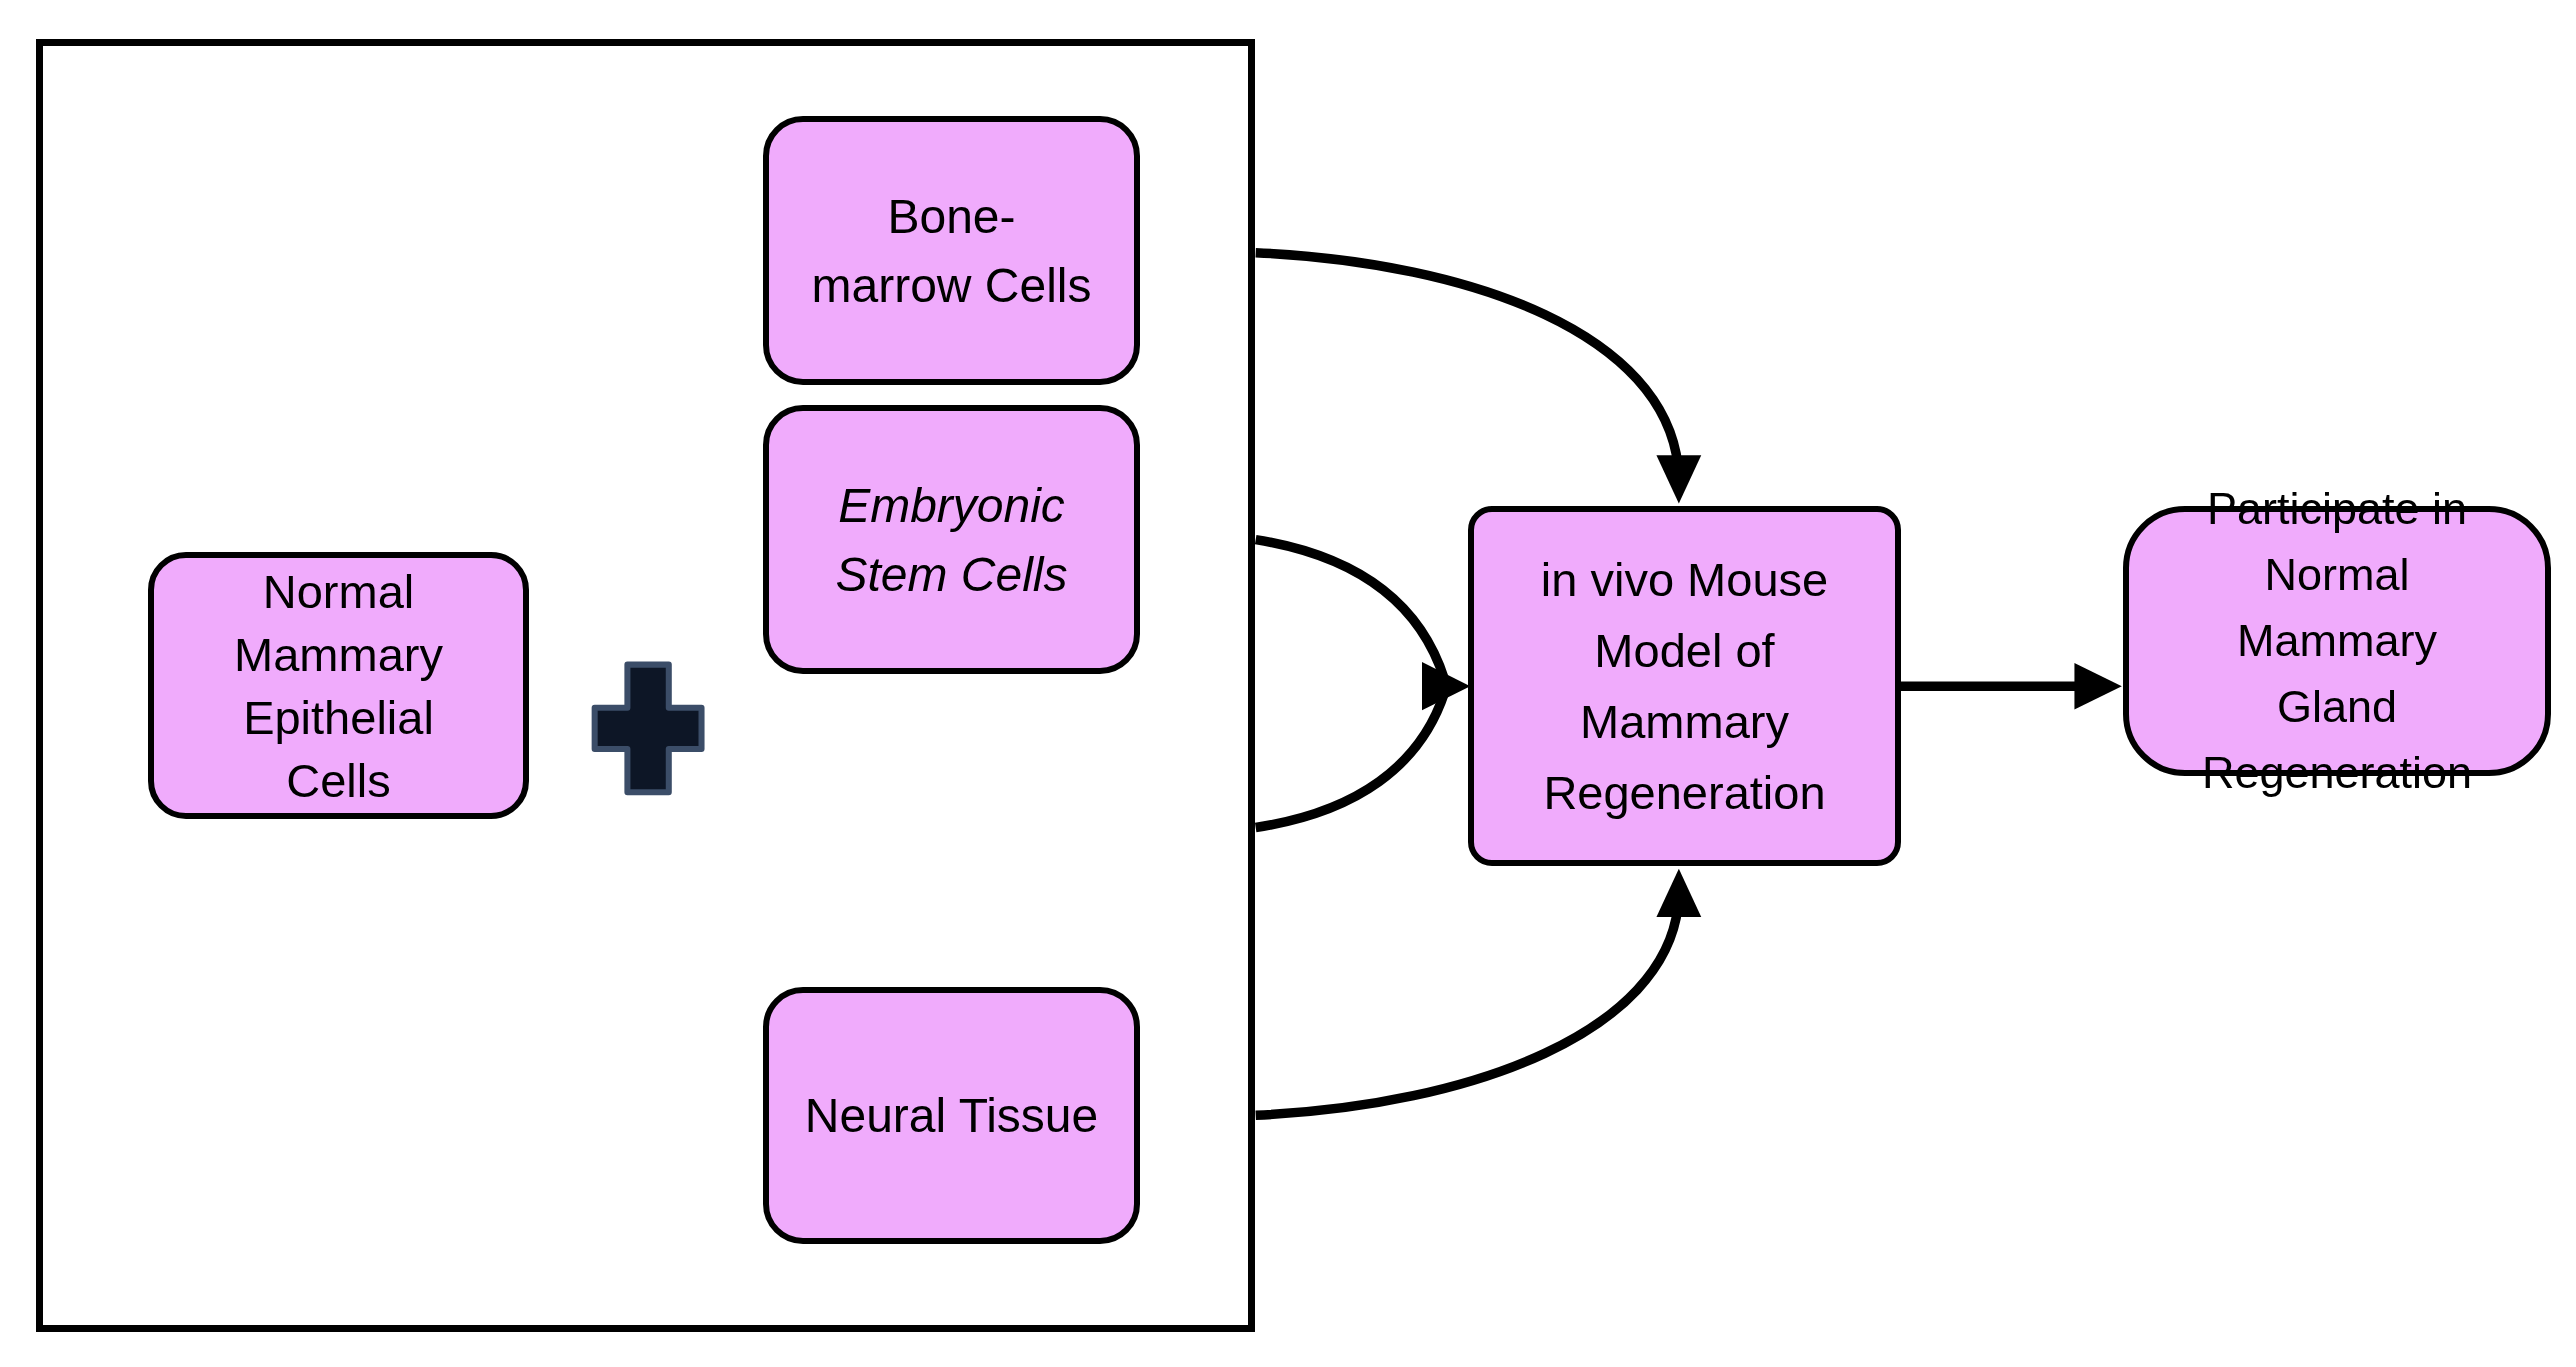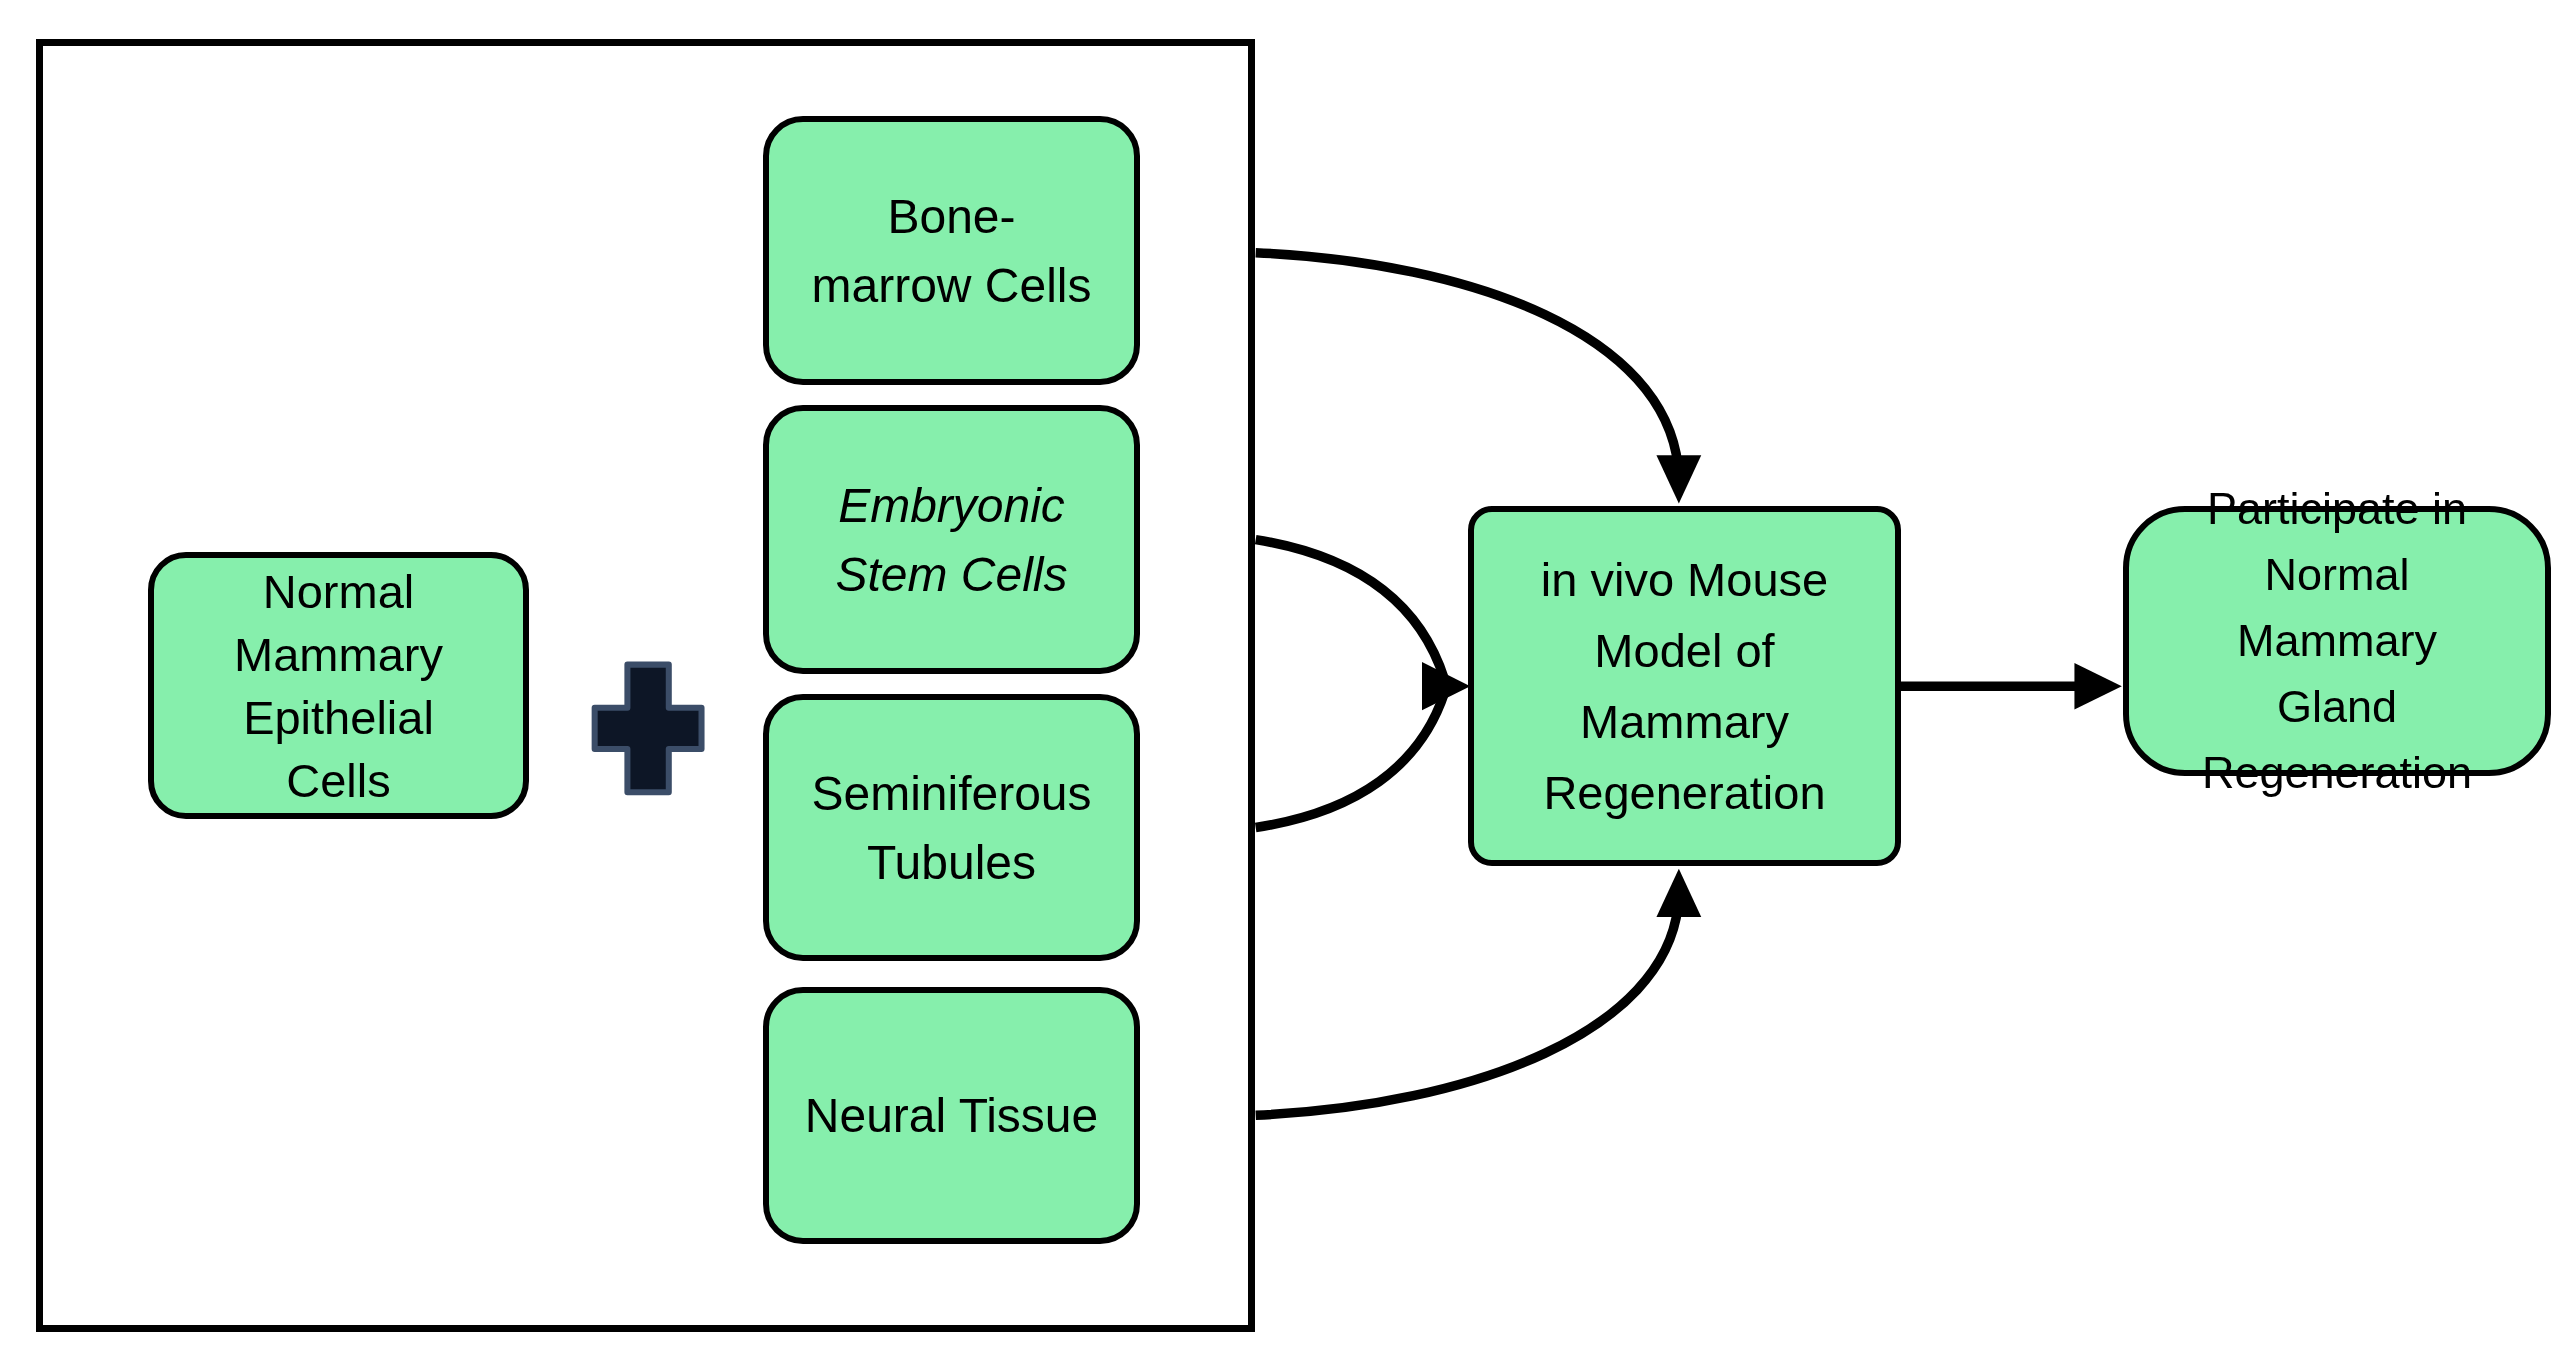--- a/index.html
+++ b/index.html
@@ -21,21 +21,21 @@
     position:absolute;
     box-sizing:border-box;
     border:7.8px solid var(--ink);
     background:transparent;
     left:36px;top:39px;width:1219px;height:1293px;
   }
   .node{
     position:absolute;
     box-sizing:border-box;
     border:6.9px solid var(--ink);
-    background:#86efac;
+    background:#f0abfc;
     border-radius:40px;
     display:flex;align-items:center;justify-content:center;
     text-align:center;
     white-space:pre-line;
     line-height:69px;
     font-size:48px;
     color:var(--ink);
   }
   .node-left     {left:148px; top:552px; width:381px; height:267px; font-size:47px; line-height:63px; border-radius:38px;}
   .node-stack-1  {left:763px; top:116px;  width:377px; height:269px;}
@@ -69,24 +69,20 @@
   <div class="node node-stack-1">
     <span>Bone-
 marrow Cells</span>
   </div>
 
   <div class="node node-stack-2">
     <span>Embryonic
 Stem Cells</span>
   </div>
 
-  <div class="node node-stack-3">
-    <span>Seminiferous
-Tubules</span>
-  </div>
 
   <div class="node node-stack-4">
     <span>Neural Tissue</span>
   </div>
 
   <div class="node node-middle">
     <span>in vivo Mouse
 Model of
 Mammary
 Regeneration</span>

